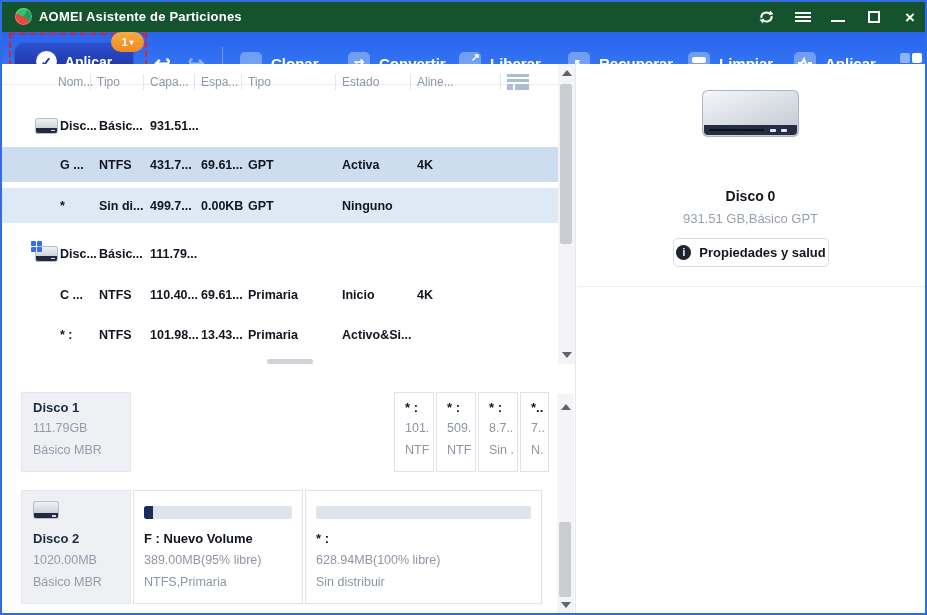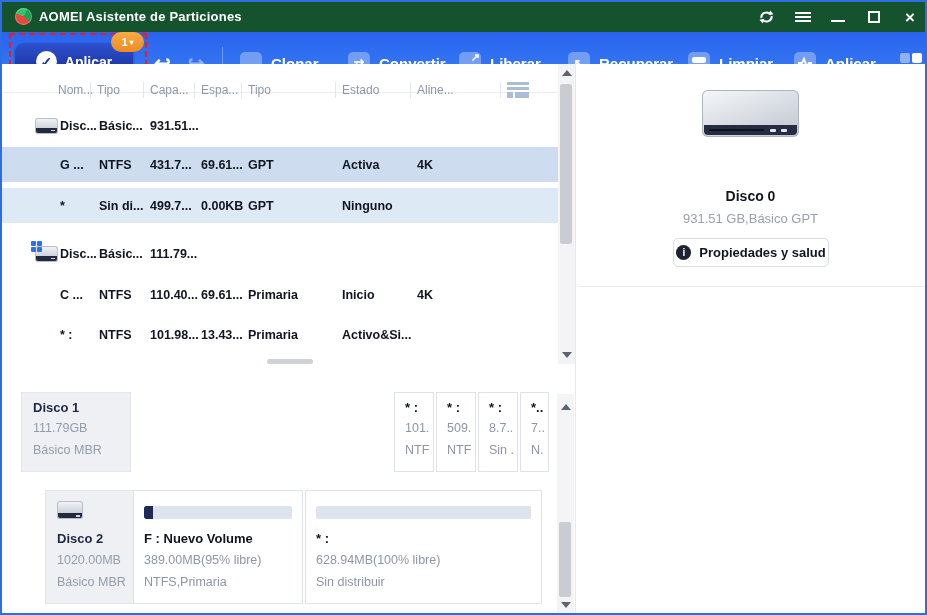--- a/index.html
+++ b/index.html
@@ -43,21 +43,21 @@
     display:flex; align-items:center; justify-content:center; font-size:13px; font-weight:bold; color:#fff; position:relative; }
   .tbtn .tlabel { font-size:15px; font-weight:bold; }
   .exp-ne { position:absolute; right:1px; top:-1px; font-size:11px; }
   .exp-sw { position:absolute; left:1px; bottom:-1px; font-size:11px; }
   .grid-icon { position:absolute; left:898px; top:21px; width:22px; height:22px; display:grid;
     grid-template-columns:10px 10px; grid-template-rows:10px 10px; gap:2px; cursor:pointer; }
   .grid-icon i { border-radius:2px; background:rgba(255,255,255,.45); }
   .grid-icon i.lit { background:#fff; }
   
   .table-area { position:absolute; left:0; top:62px; width:572px; height:300px; background:#fff; }
-  .thead { position:absolute; left:0; top:12px; width:100%; height:17px; border-bottom:1px solid #eceef2; }
+  .thead { position:absolute; left:0; top:4px; width:100%; height:17px; border-bottom:1px solid #eceef2; }
   .th { position:absolute; top:7px; font-size:12px; color:#8d97a8; }
   .hsep { position:absolute; top:6px; width:1px; height:16px; background:#e4e7ec; }
   .view-icon { position:absolute; left:505px; top:6px; width:22px; height:16px; cursor:pointer; }
   .view-icon b { position:absolute; left:0; width:22px; height:3px; background:#a9bdd4; }
   .view-icon b:nth-child(2){ top:5px; }
   .view-icon b:nth-child(3){ top:10px; width:6px; height:6px; }
   .view-icon b:nth-child(4){ top:10px; left:8px; width:14px; height:6px; }
   .trow { position:absolute; left:0; width:556px; height:35px; cursor:pointer; }
   .trow .cell { position:absolute; top:50%; transform:translateY(-50%); font-size:12.5px; font-weight:bold; color:#10151f; white-space:nowrap; }
   .c0{left:58px;} .c1{left:97px;} .c2{left:148px;} .c3{left:199px;} .c4{left:246px;} .c5{left:340px;} .c6{left:415px;}
@@ -331,21 +331,21 @@
       <span class="pt-title" style="top:7px;">* :</span>
       <span class="pt-grey" style="top:28px;">8.7...</span>
       <span class="pt-grey" style="top:50px;">Sin ...</span>
     </div>
     <div class="box" style="left:518px; top:28px; width:29px; height:80px;">
       <span class="pt-title" style="top:7px;">*...</span>
       <span class="pt-grey" style="top:28px;">7..</span>
       <span class="pt-grey" style="top:50px;">N...</span>
     </div>
 
-    <div class="box label-box" style="left:19px; top:126px; width:110px; height:114px;margin-left:24px;">
+    <div class="box label-box" style="left:19px; top:126px; width:110px; height:114px;">
       <span class="ov-hdd hdd-mini" style="transform:none; width:26px; height:18px;">
         <span class="hdd-body"></span>
           <span class="hdd-strip">
             <i></i>
           </span>
       </span>
       <span class="ov-name" style="top:40px;">Disco 2</span>
       <span class="ov-grey" style="top:62px;">1020.00MB</span>
       <span class="ov-grey" style="top:84px;">Básico MBR</span>
     </div>

